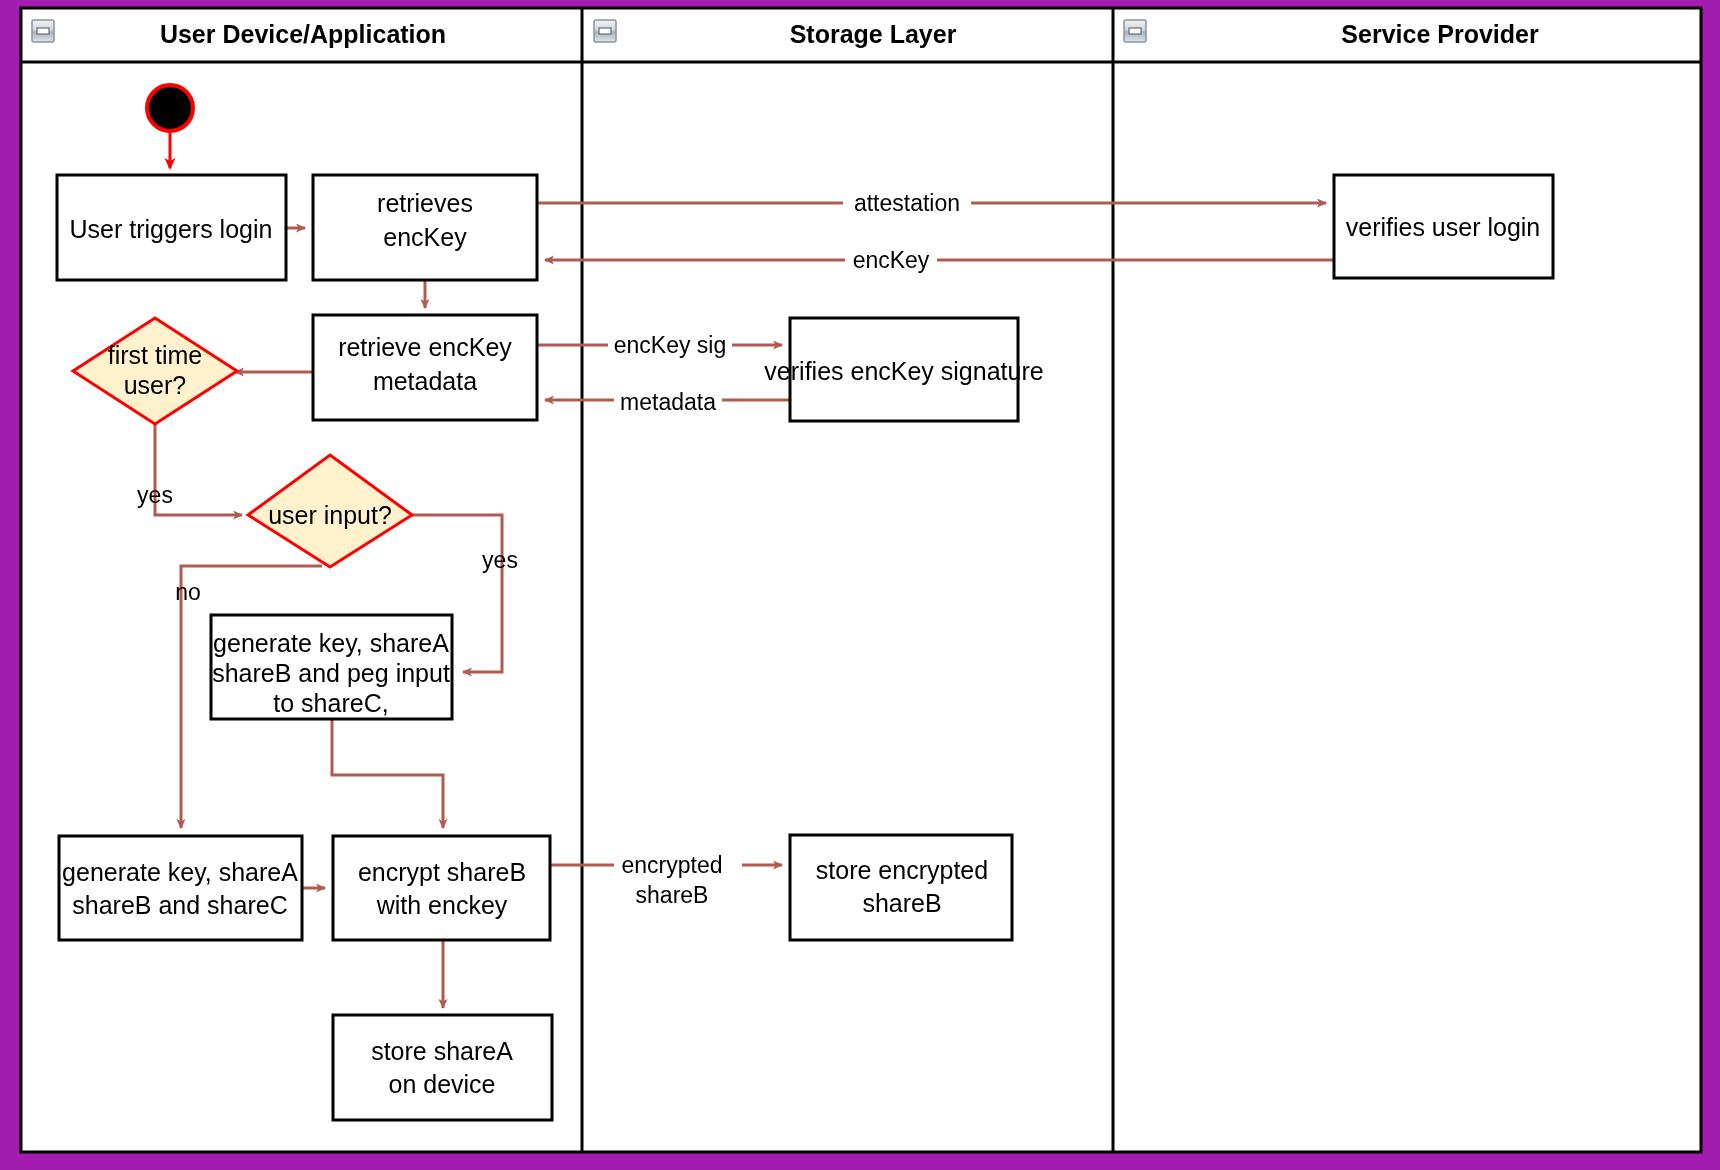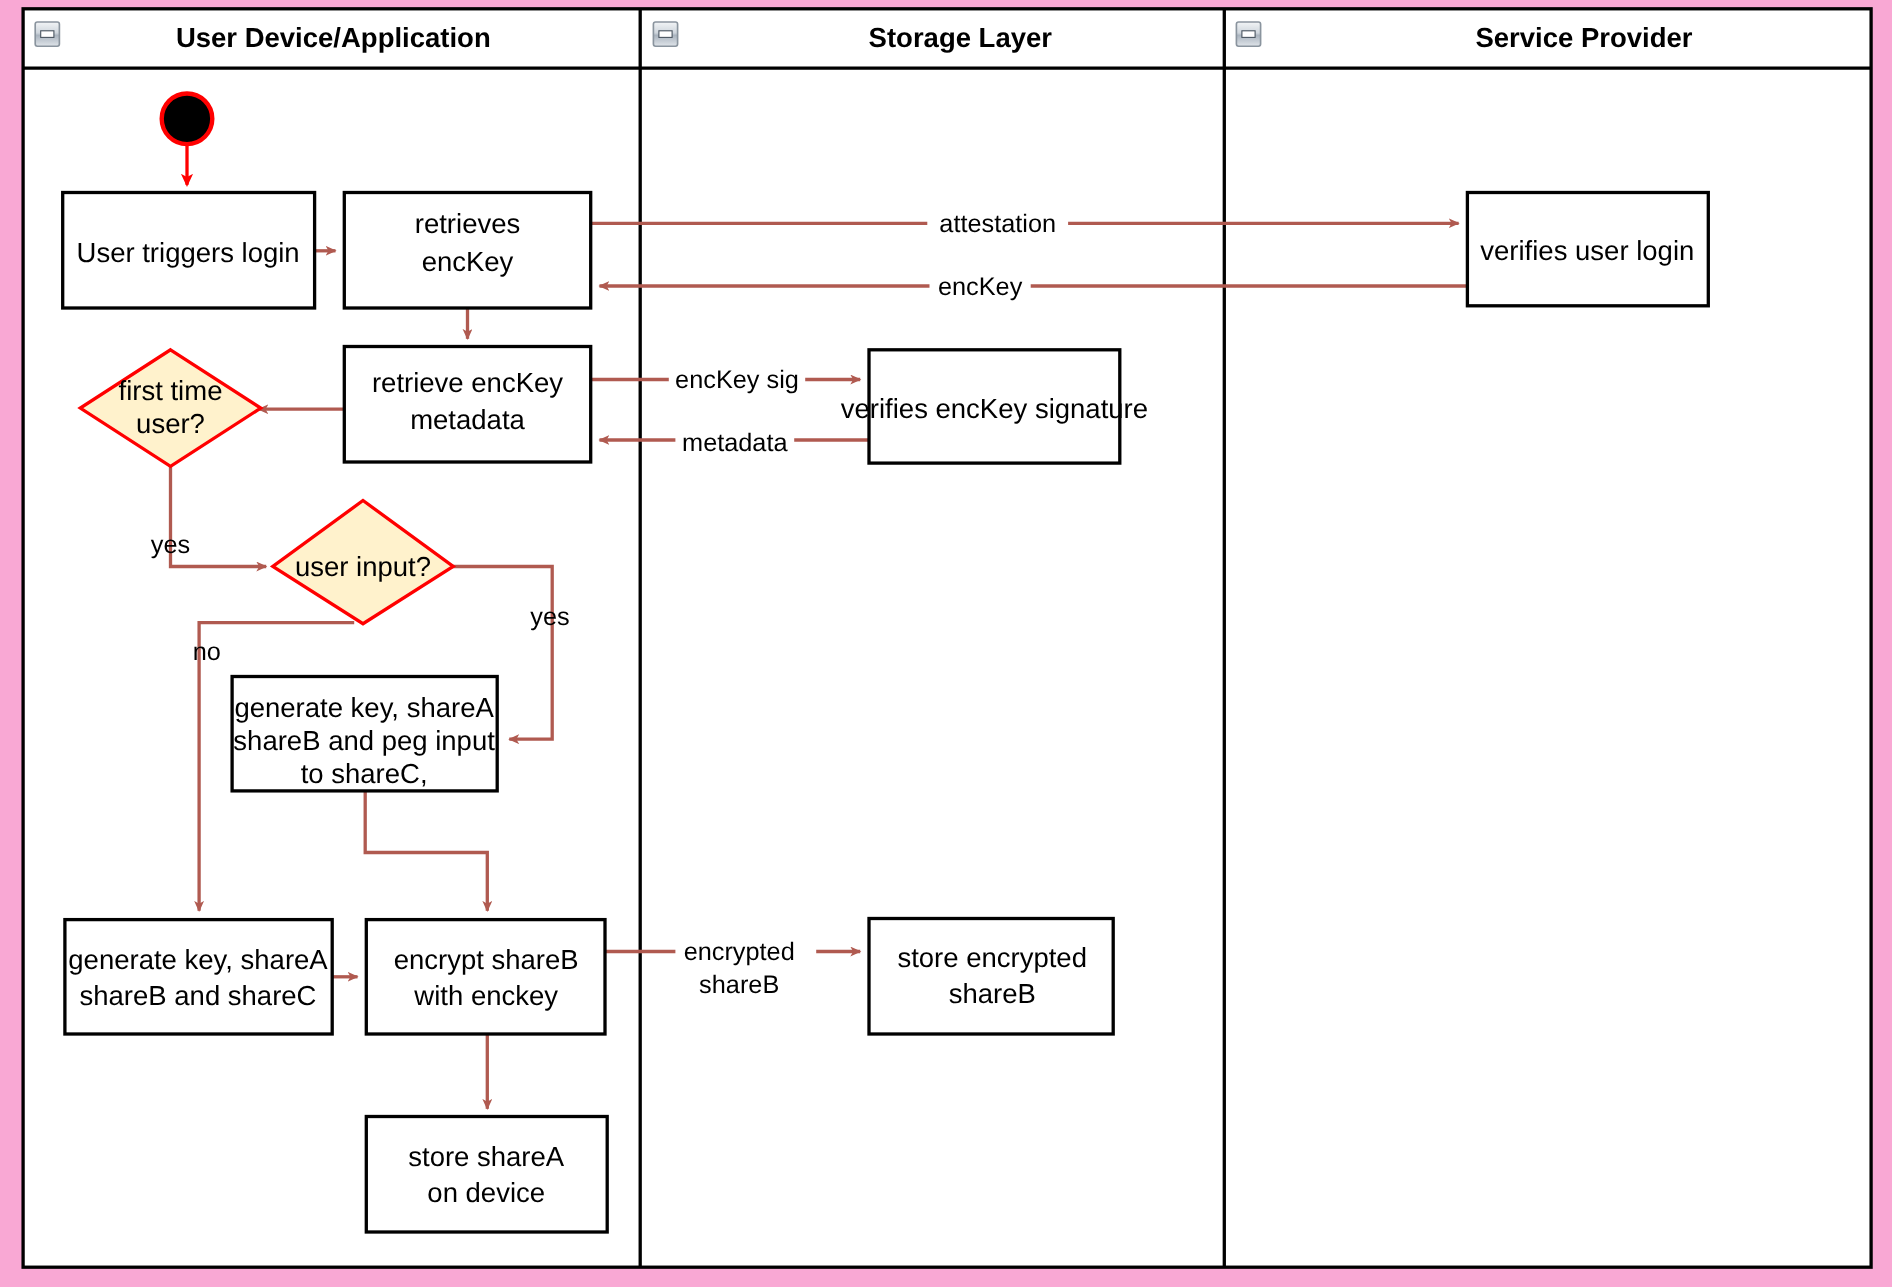--- a/index.html
+++ b/index.html
@@ -1,18 +1,18 @@
 <!DOCTYPE html>
 <html><head>
 <meta charset="utf-8">
 <title>Activity Diagram</title>
 <style>
   html,body{margin:0;padding:0;background:#ffffff;}
   body{width:1720px;height:1170px;font-family:"Liberation Sans",sans-serif;}
-  #stage{position:relative;width:1720px;height:1170px;overflow:hidden;background:#f9a8d4;}
+  #stage{position:relative;width:1720px;height:1170px;overflow:hidden;background:#a21caf;}
   svg.diagram{position:absolute;left:0;top:0;width:1720px;height:1170px;}
   .lane-title{font-weight:bold;font-size:25px;fill:#000;text-anchor:middle;dominant-baseline:middle;font-family:"Liberation Sans",sans-serif;}
   .node-text{font-size:25px;fill:#000;text-anchor:middle;font-family:"Liberation Sans",sans-serif;}
   .edge-label{font-size:23px;fill:#000;text-anchor:middle;font-family:"Liberation Sans",sans-serif;}
   .frame{fill:#ffffff;stroke:#000000;stroke-width:3;}
   .lane-sep{stroke:#000000;stroke-width:3;}
   .header-sep{stroke:#000000;stroke-width:3;}
   .box{fill:#ffffff;stroke:#000000;stroke-width:3;}
   .decision{fill:#fff2cc;stroke:#ff0000;stroke-width:3;}
   .conn{stroke:#b05a50;stroke-width:3;fill:none;}

